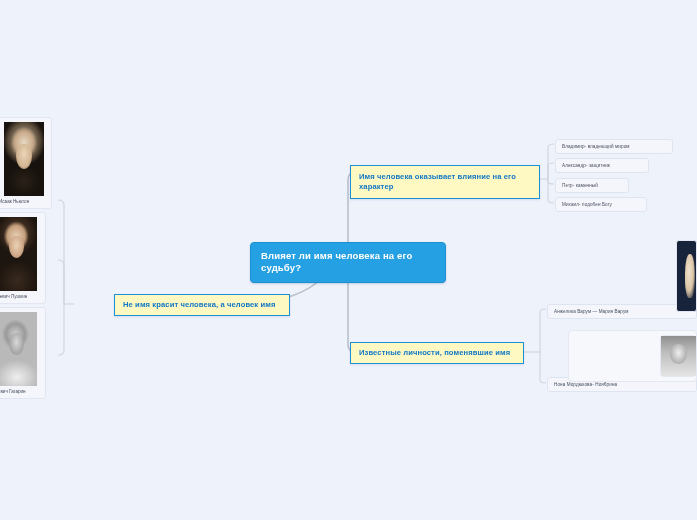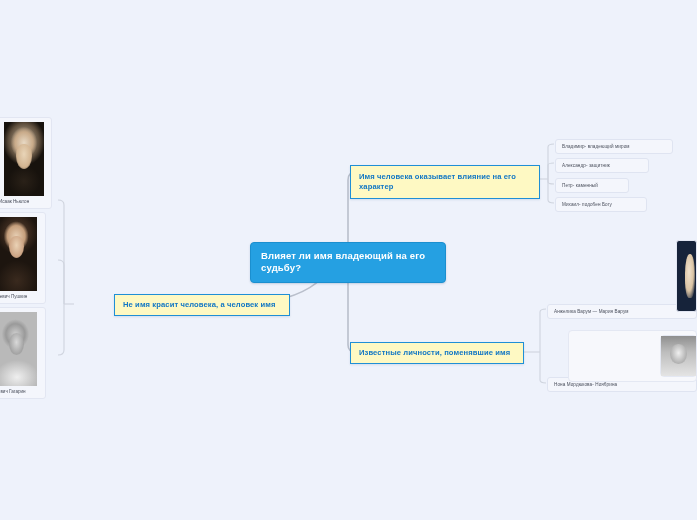--- a/index.html
+++ b/index.html
@@ -241,21 +241,21 @@
     <path d="M524 352 L540 352" fill="none" stroke="#cfd4de" stroke-width="1.1"></path>
     <path d="M540 352 L540 312 Q540 309 546 309" fill="none" stroke="#cfd4de" stroke-width="1.1"></path>
     <path d="M540 352 L540 380 Q540 383 546 383" fill="none" stroke="#cfd4de" stroke-width="1.1"></path>
 
     <path d="M74 304 L64 304" fill="none" stroke="#cfd4de" stroke-width="1.1"></path>
     <path d="M64 304 L64 205 Q64 200 58 200" fill="none" stroke="#cfd4de" stroke-width="1.1"></path>
     <path d="M64 304 L64 265 Q64 260 58 260" fill="none" stroke="#cfd4de" stroke-width="1.1"></path>
     <path d="M64 304 L64 350 Q64 355 58 355" fill="none" stroke="#cfd4de" stroke-width="1.1"></path>
   </svg>
 
-  <div class="central-node">Влияет ли имя владеющий на его судьбу?</div>
+  <div class="central-node">Влияет ли имя человека на его судьбу?</div>
 
   <div class="branch-node branch-right-top">Имя человека оказывает влияние на его характер</div>
 
   <div class="branch-node branch-right-bottom">Известные личности, поменявшие имя</div>
 
   <div class="branch-node branch-left">Не имя красит человека, а человек имя</div>
 
   <div class="leaf" style="left:555px; top:139px; width:118px;">Владимир- владеющий миром</div>
 
   <div class="leaf" style="left:555px; top:158px; width:94px;">Александр- защитник</div>

